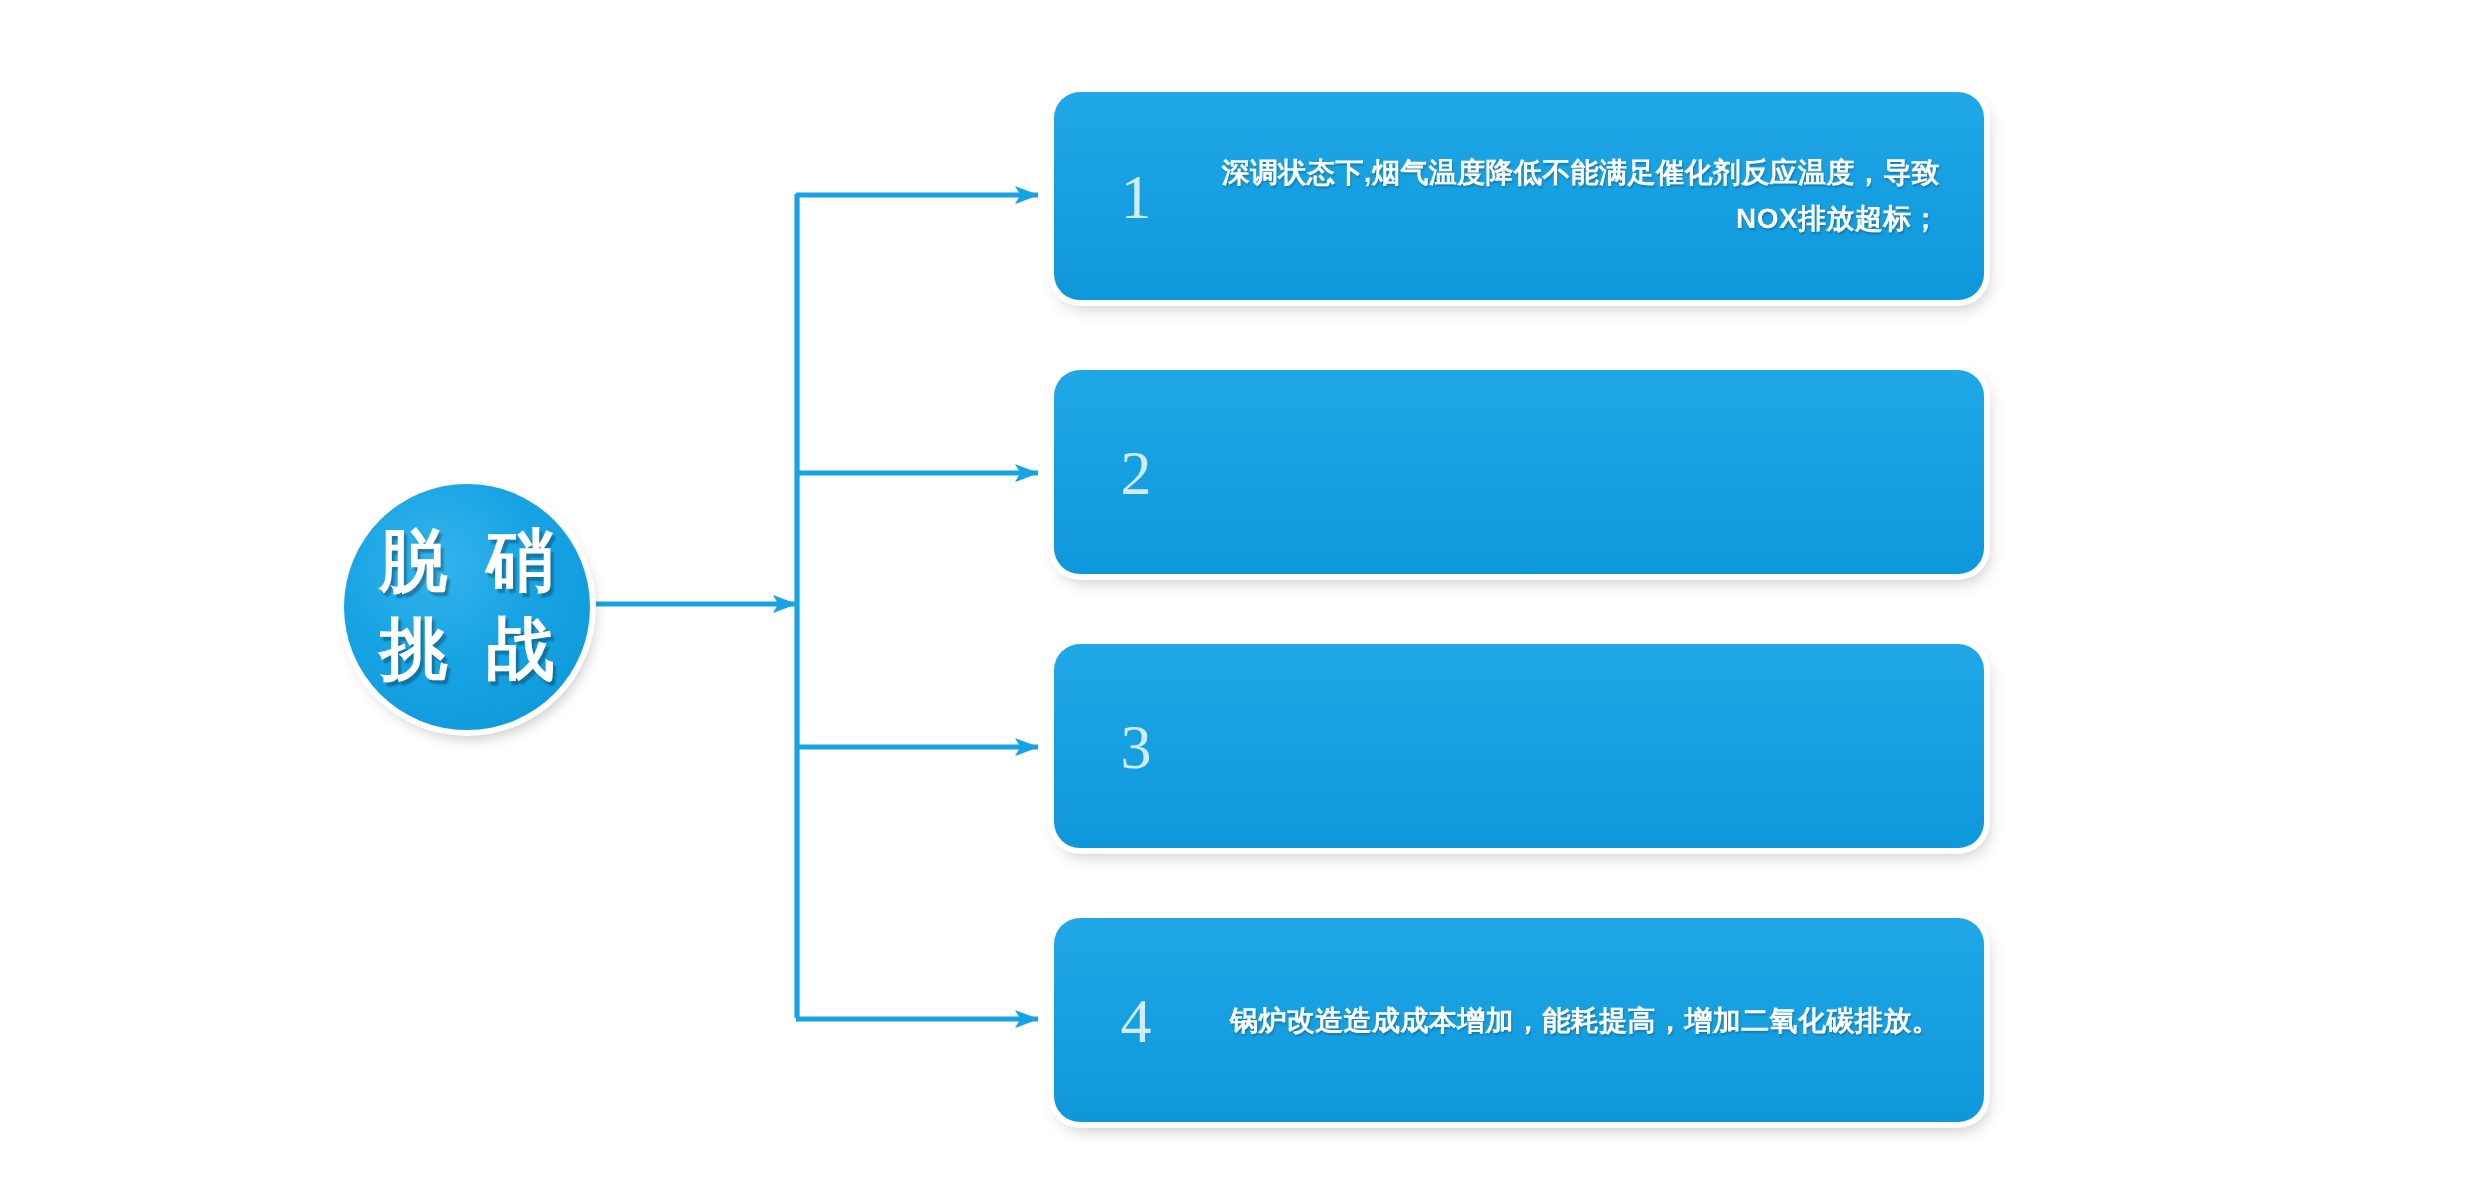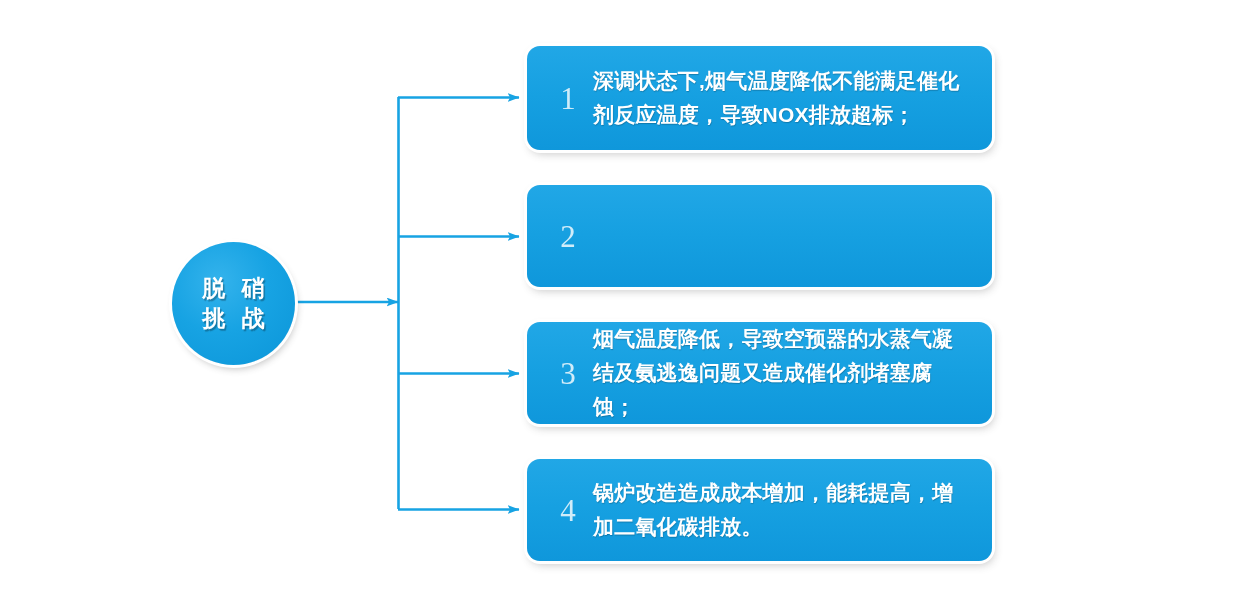--- a/index.html
+++ b/index.html
@@ -42,21 +42,21 @@
     box-shadow: 0 0 0 3px #ffffff,
                 2px 4px 7px rgba(60,60,60,0.30);
     display: flex;
     flex-direction: column;
     align-items: center;
     justify-content: center;
     box-sizing: border-box;
   }
   .hub-line {
     color: #ffffff;
-    font-size: 23px;
+    font-size: 34px;
     font-weight: bold;
     letter-spacing: 5px;
     line-height: 1.28;
     text-indent: 5px;
     text-shadow: 1.5px 2px 1px rgba(0,0,0,0.28);
     white-space: nowrap;
   }
 
   
   .box {
@@ -79,25 +79,26 @@
     font-family: "Liberation Serif", "DejaVu Serif", serif;
     font-size: 31px;
     line-height: 1;
     color: rgba(255,255,255,0.80);
     margin-right: 8px;
     user-select: none;
   }
   .box-text {
     flex: 1 1 auto;
     color: #ffffff;
-    font-size: 21px;
+    font-size: 14px;
     font-weight: bold;
     line-height: 1.62;
     letter-spacing: 0.2px;
     text-shadow: 0.5px 1px 1px rgba(0,0,0,0.22);
+    text-align: right;
   }
 
   .box-1 { top: 46px;  height: 104px; }
   .box-2 { top: 185px; height: 102px; }
   .box-3 { top: 322px; height: 102px; }
   .box-4 { top: 459px; height: 102px; }
 </style>
 </head>
 <body>
 
@@ -132,21 +133,20 @@
     <div class="box-num">1</div>
     <div class="box-text">深调状态下,烟气温度降低不能满足催化剂反应温度，导致NOX排放超标；</div>
   </div>
 
   <div class="box box-2">
     <div class="box-num">2</div>
   </div>
 
   <div class="box box-3">
     <div class="box-num">3</div>
-    <div class="box-text">烟气温度降低，导致空预器的水蒸气凝结及氨逃逸问题又造成催化剂堵塞腐蚀；</div>
   </div>
 
   <div class="box box-4">
     <div class="box-num">4</div>
     <div class="box-text">锅炉改造造成成本增加，能耗提高，增加二氧化碳排放。</div>
   </div>
 
 </div>
 
 </body></html>

